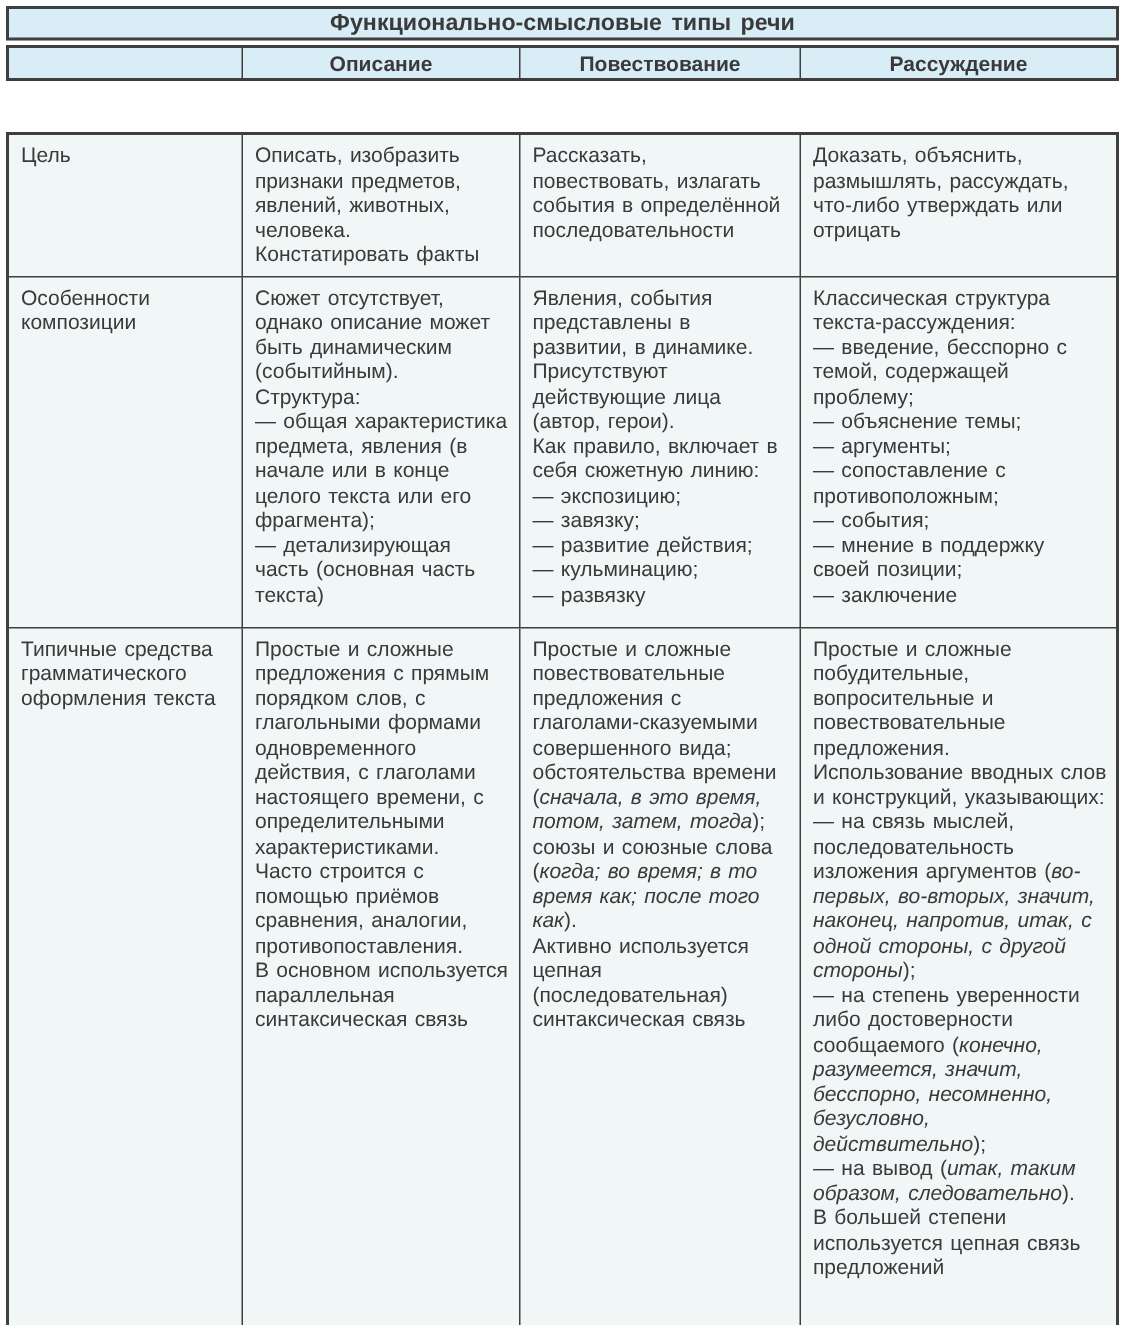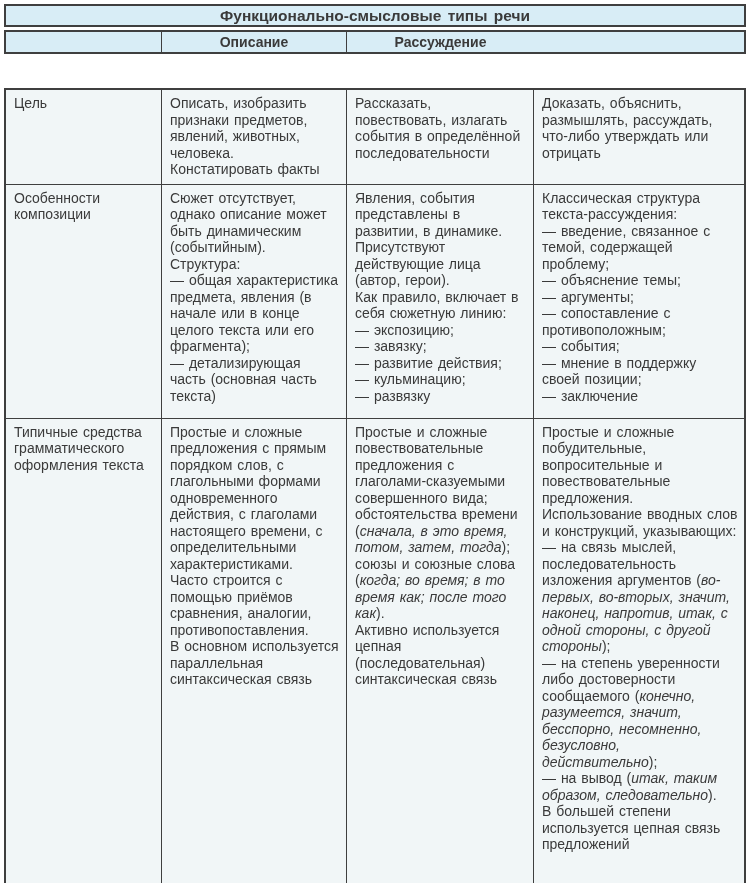--- a/index.html
+++ b/index.html
@@ -72,20 +72,21 @@
 
 <div class="page">
 
   <div class="tbl-title">
     <span>Функционально-смысловые типы речи</span>
   </div>
 
   <div class="tbl-header">
     <div class="hcell"></div>
     <div class="hcell">Описание</div>
+    <div class="hcell">Повествование</div>
     <div class="hcell lastcol">Рассуждение</div>
   </div>
 
   <div class="tbl-body">
     <div class="cell label row0">Цель</div>
     <div class="cell row0">
         <div class="para"><span>Описать, изобразить признаки предметов, явлений, животных, человека. Констатировать факты</span></div>
       </div>
     <div class="cell row0">
         <div class="para"><span>Рассказать, повествовать, излагать события в определённой последовательности</span></div>
@@ -106,21 +107,21 @@
         <div class="para"><span>Присутствуют действующие лица (автор, герои).</span></div>
         <div class="para"><span>Как правило, включает в себя сюжетную линию:</span></div>
         <div class="para"><span>— экспозицию;</span></div>
         <div class="para"><span>— завязку;</span></div>
         <div class="para"><span>— развитие действия;</span></div>
         <div class="para"><span>— кульминацию;</span></div>
         <div class="para"><span>— развязку</span></div>
       </div>
     <div class="cell row1 lastcol">
         <div class="para"><span>Классическая структура текста-рассуждения:</span></div>
-        <div class="para"><span>— введение, связанное с темой, содержащей проблему;</span></div>
+        <div class="para"><span>— введение, бесспорно с темой, содержащей проблему;</span></div>
         <div class="para"><span>— объяснение темы;</span></div>
         <div class="para"><span>— аргументы;</span></div>
         <div class="para"><span>— сопоставление с противоположным;</span></div>
         <div class="para"><span>— события;</span></div>
         <div class="para"><span>— мнение в поддержку своей позиции;</span></div>
         <div class="para"><span>— заключение</span></div>
       </div>
 
     <div class="cell label row2 lastrow">Типичные средства грамматического оформления текста</div>
     <div class="cell row2 lastrow">

